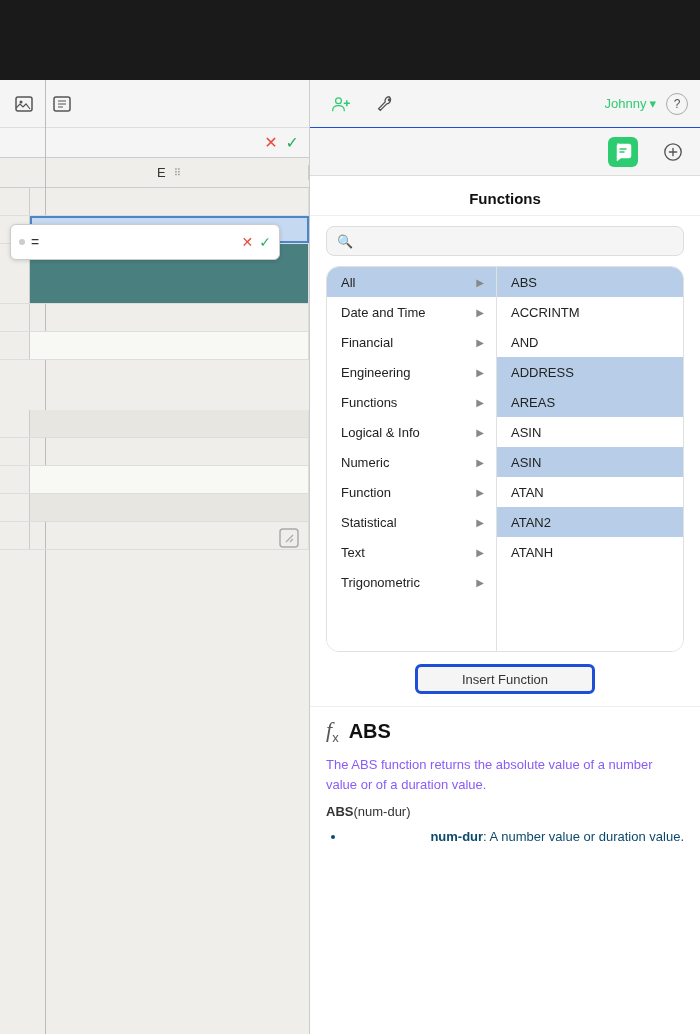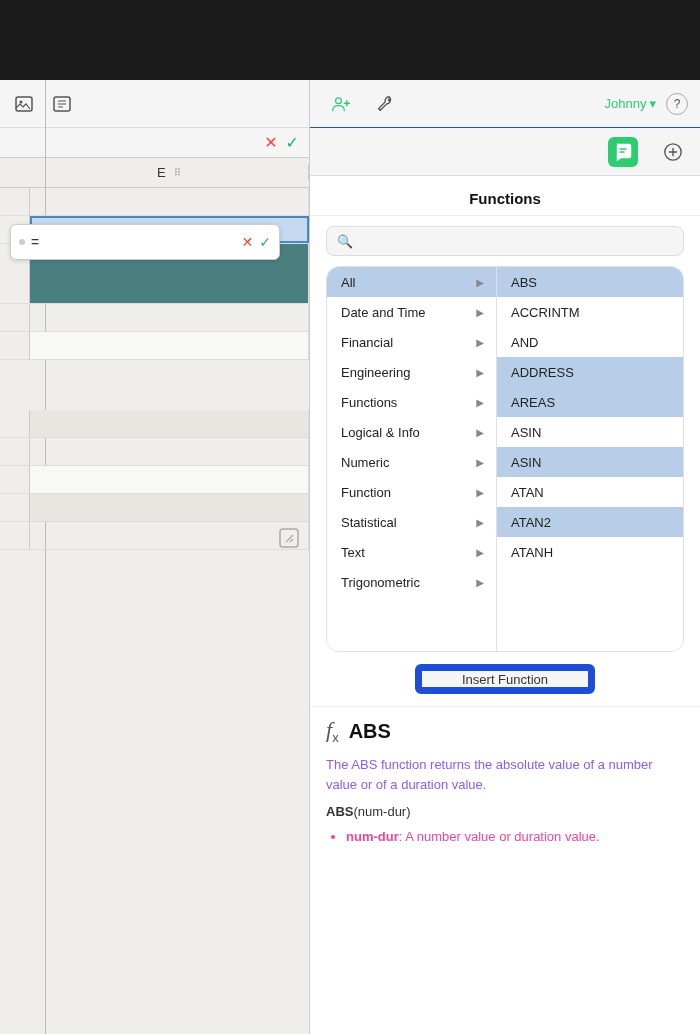--- a/index.html
+++ b/index.html
@@ -373,21 +373,21 @@
     
     .insert-btn-container {
       padding: 12px 16px;
       display: flex;
       justify-content: center;
     }
 
     .insert-btn {
       width: 180px;
       height: 30px;
-      border: 7px solid #1d4ed8;
+      border: 3px solid #1d4ed8;
       border-radius: 6px;
       background: #f5f5f5;
       font-size: 13px;
       color: #333;
       cursor: pointer;
       display: flex;
       align-items: center;
       justify-content: center;
     }
 
@@ -436,23 +436,24 @@
       font-weight: 700;
     }
 
     .func-param-list {
       list-style: disc;
       padding-left: 20px;
     }
 
     .func-param-list li {
       font-size: 13px;
-      color: #ec4899;
+      color: #0c4a6e;
       line-height: 1.5;
       margin-bottom: 2px;
+      text-align: right;
     }
 
     .func-param-list li strong {
       font-weight: 700;
     }
 
     
     .vert-line {
       position: absolute;
       left: 45px;

